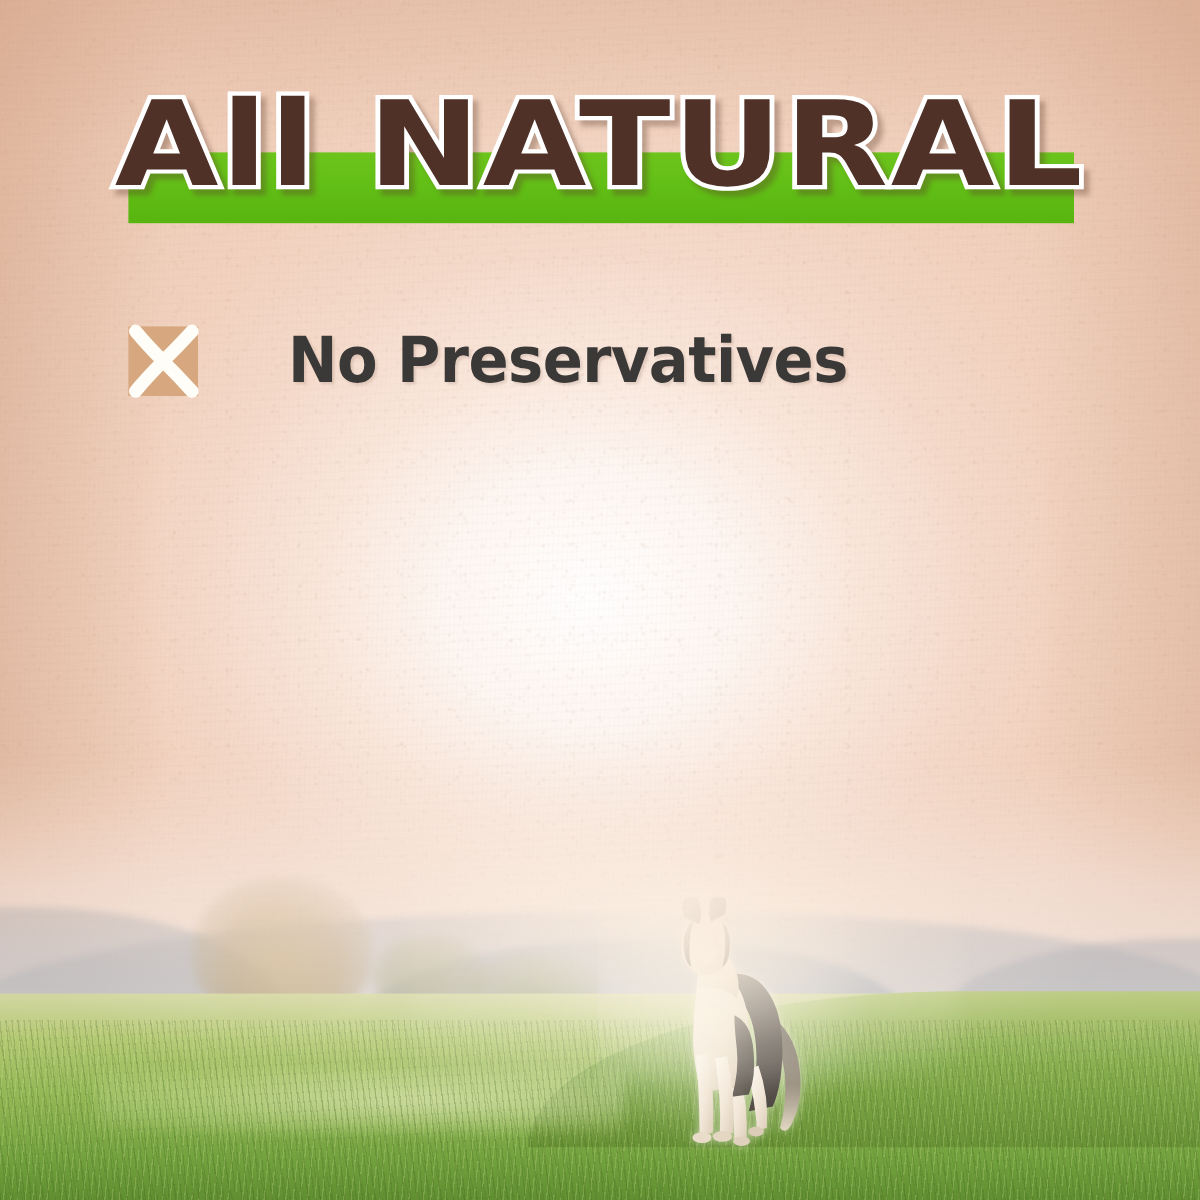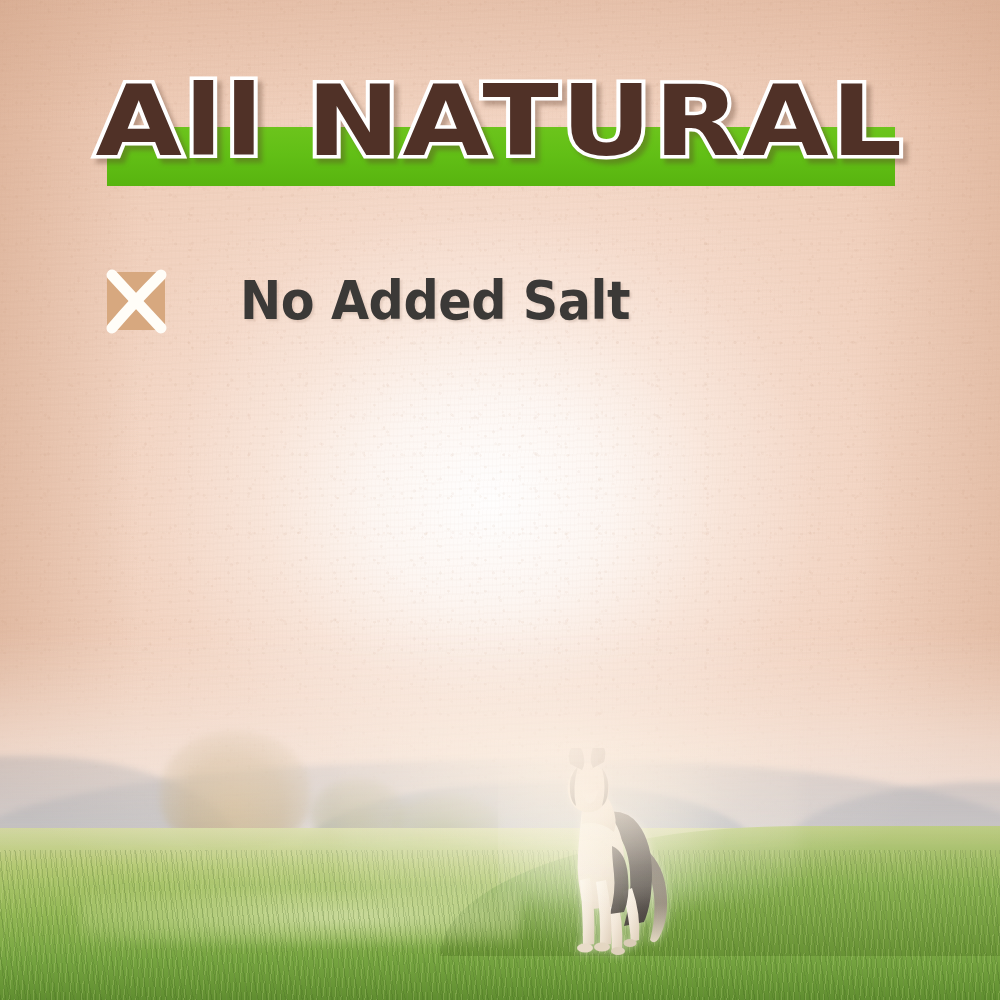--- a/index.html
+++ b/index.html
@@ -317,25 +317,25 @@
     <div class="ph-haze"></div>
   </div>
 
   <div class="banner"></div>
   <div class="title">All NATURAL</div>
 
   <div class="features">
 
 
 
-
     <div class="feature-row">
       <div class="xbox">
         <svg viewBox="0 0 66 66" xmlns="http://www.w3.org/2000/svg">
-          <path d="M9 7 Q21 20 33 33 Q45 46 58 60" stroke="#fffdf8" stroke-width="11" stroke-linecap="round" fill="none"></path>
-          <path d="M58 7 Q45 20 33 33 Q21 46 9 60" stroke="#fffdf8" stroke-width="11" stroke-linecap="round" fill="none"></path>
+          <path d="M10 8 Q20 20 33 33 Q46 46 57 58" stroke="#fffdf8" stroke-width="11" stroke-linecap="round" fill="none"></path>
+          <path d="M57 8 Q46 20 33 33 Q20 46 10 58" stroke="#fffdf8" stroke-width="11" stroke-linecap="round" fill="none"></path>
         </svg>
       </div>
-      <div class="feature-label">No Added Salt</div>
+      <div class="feature-label">No Preservatives</div>
     </div>
+
 
   </div>
 </div>
 
 </body></html>

